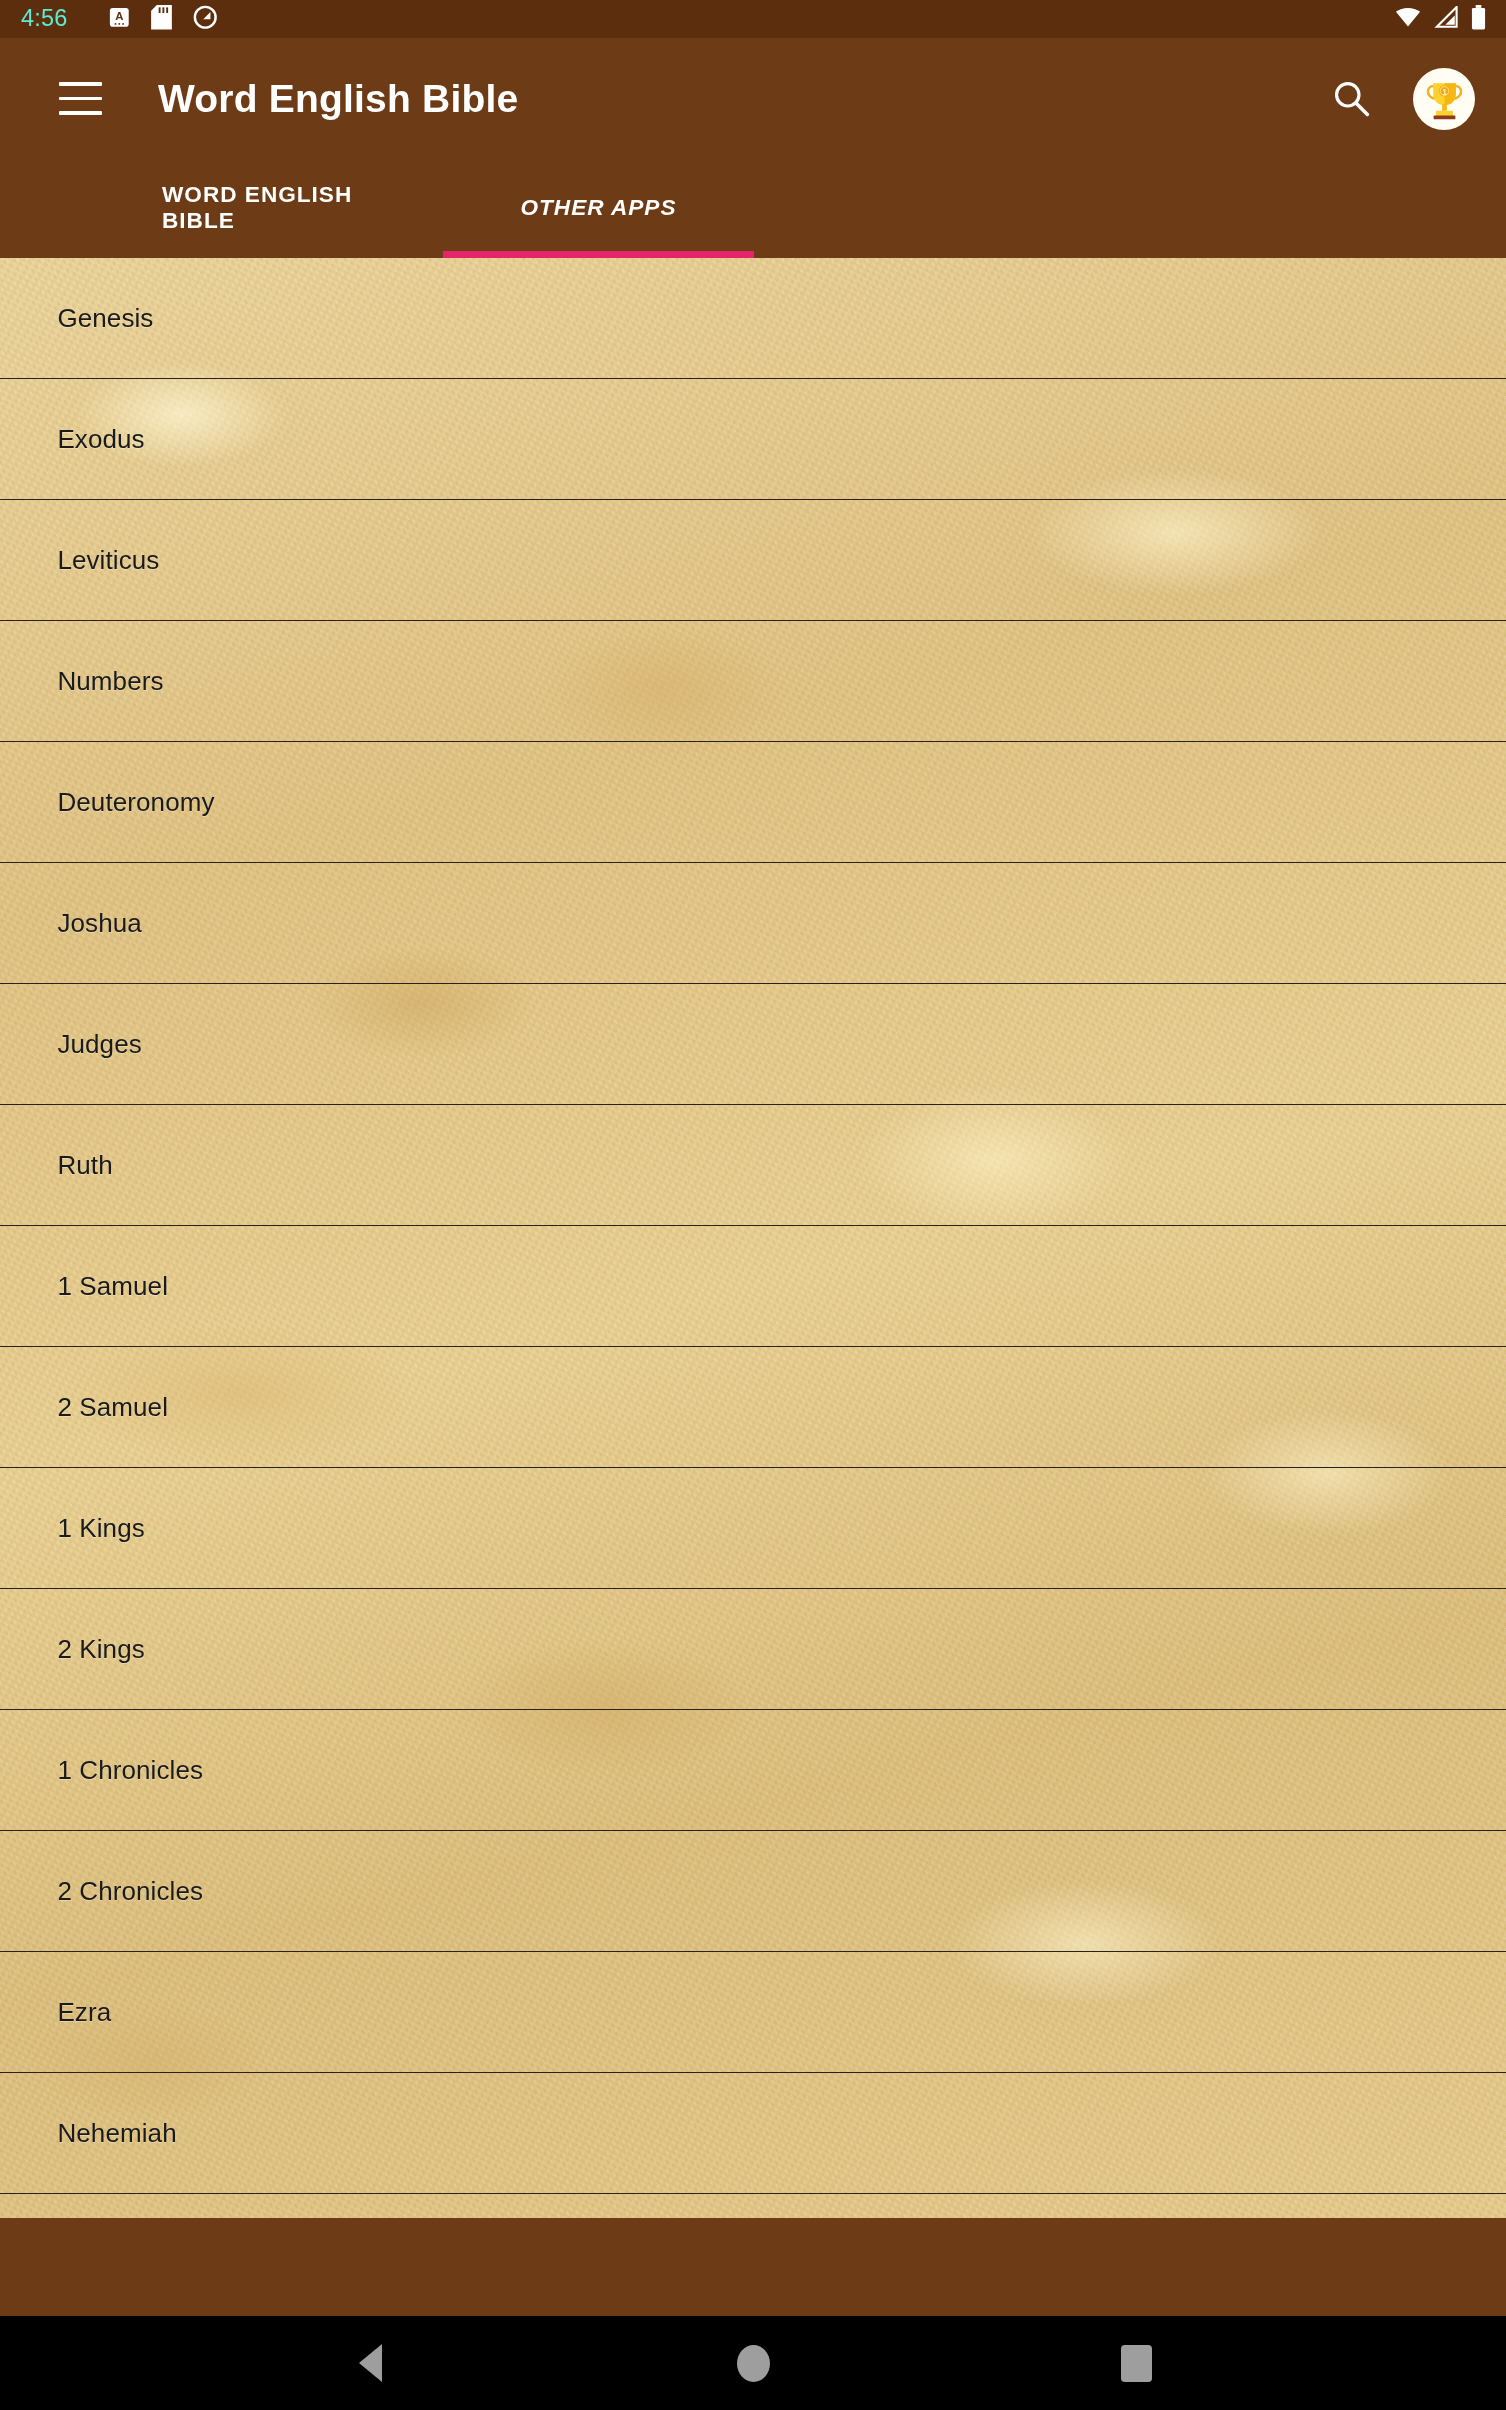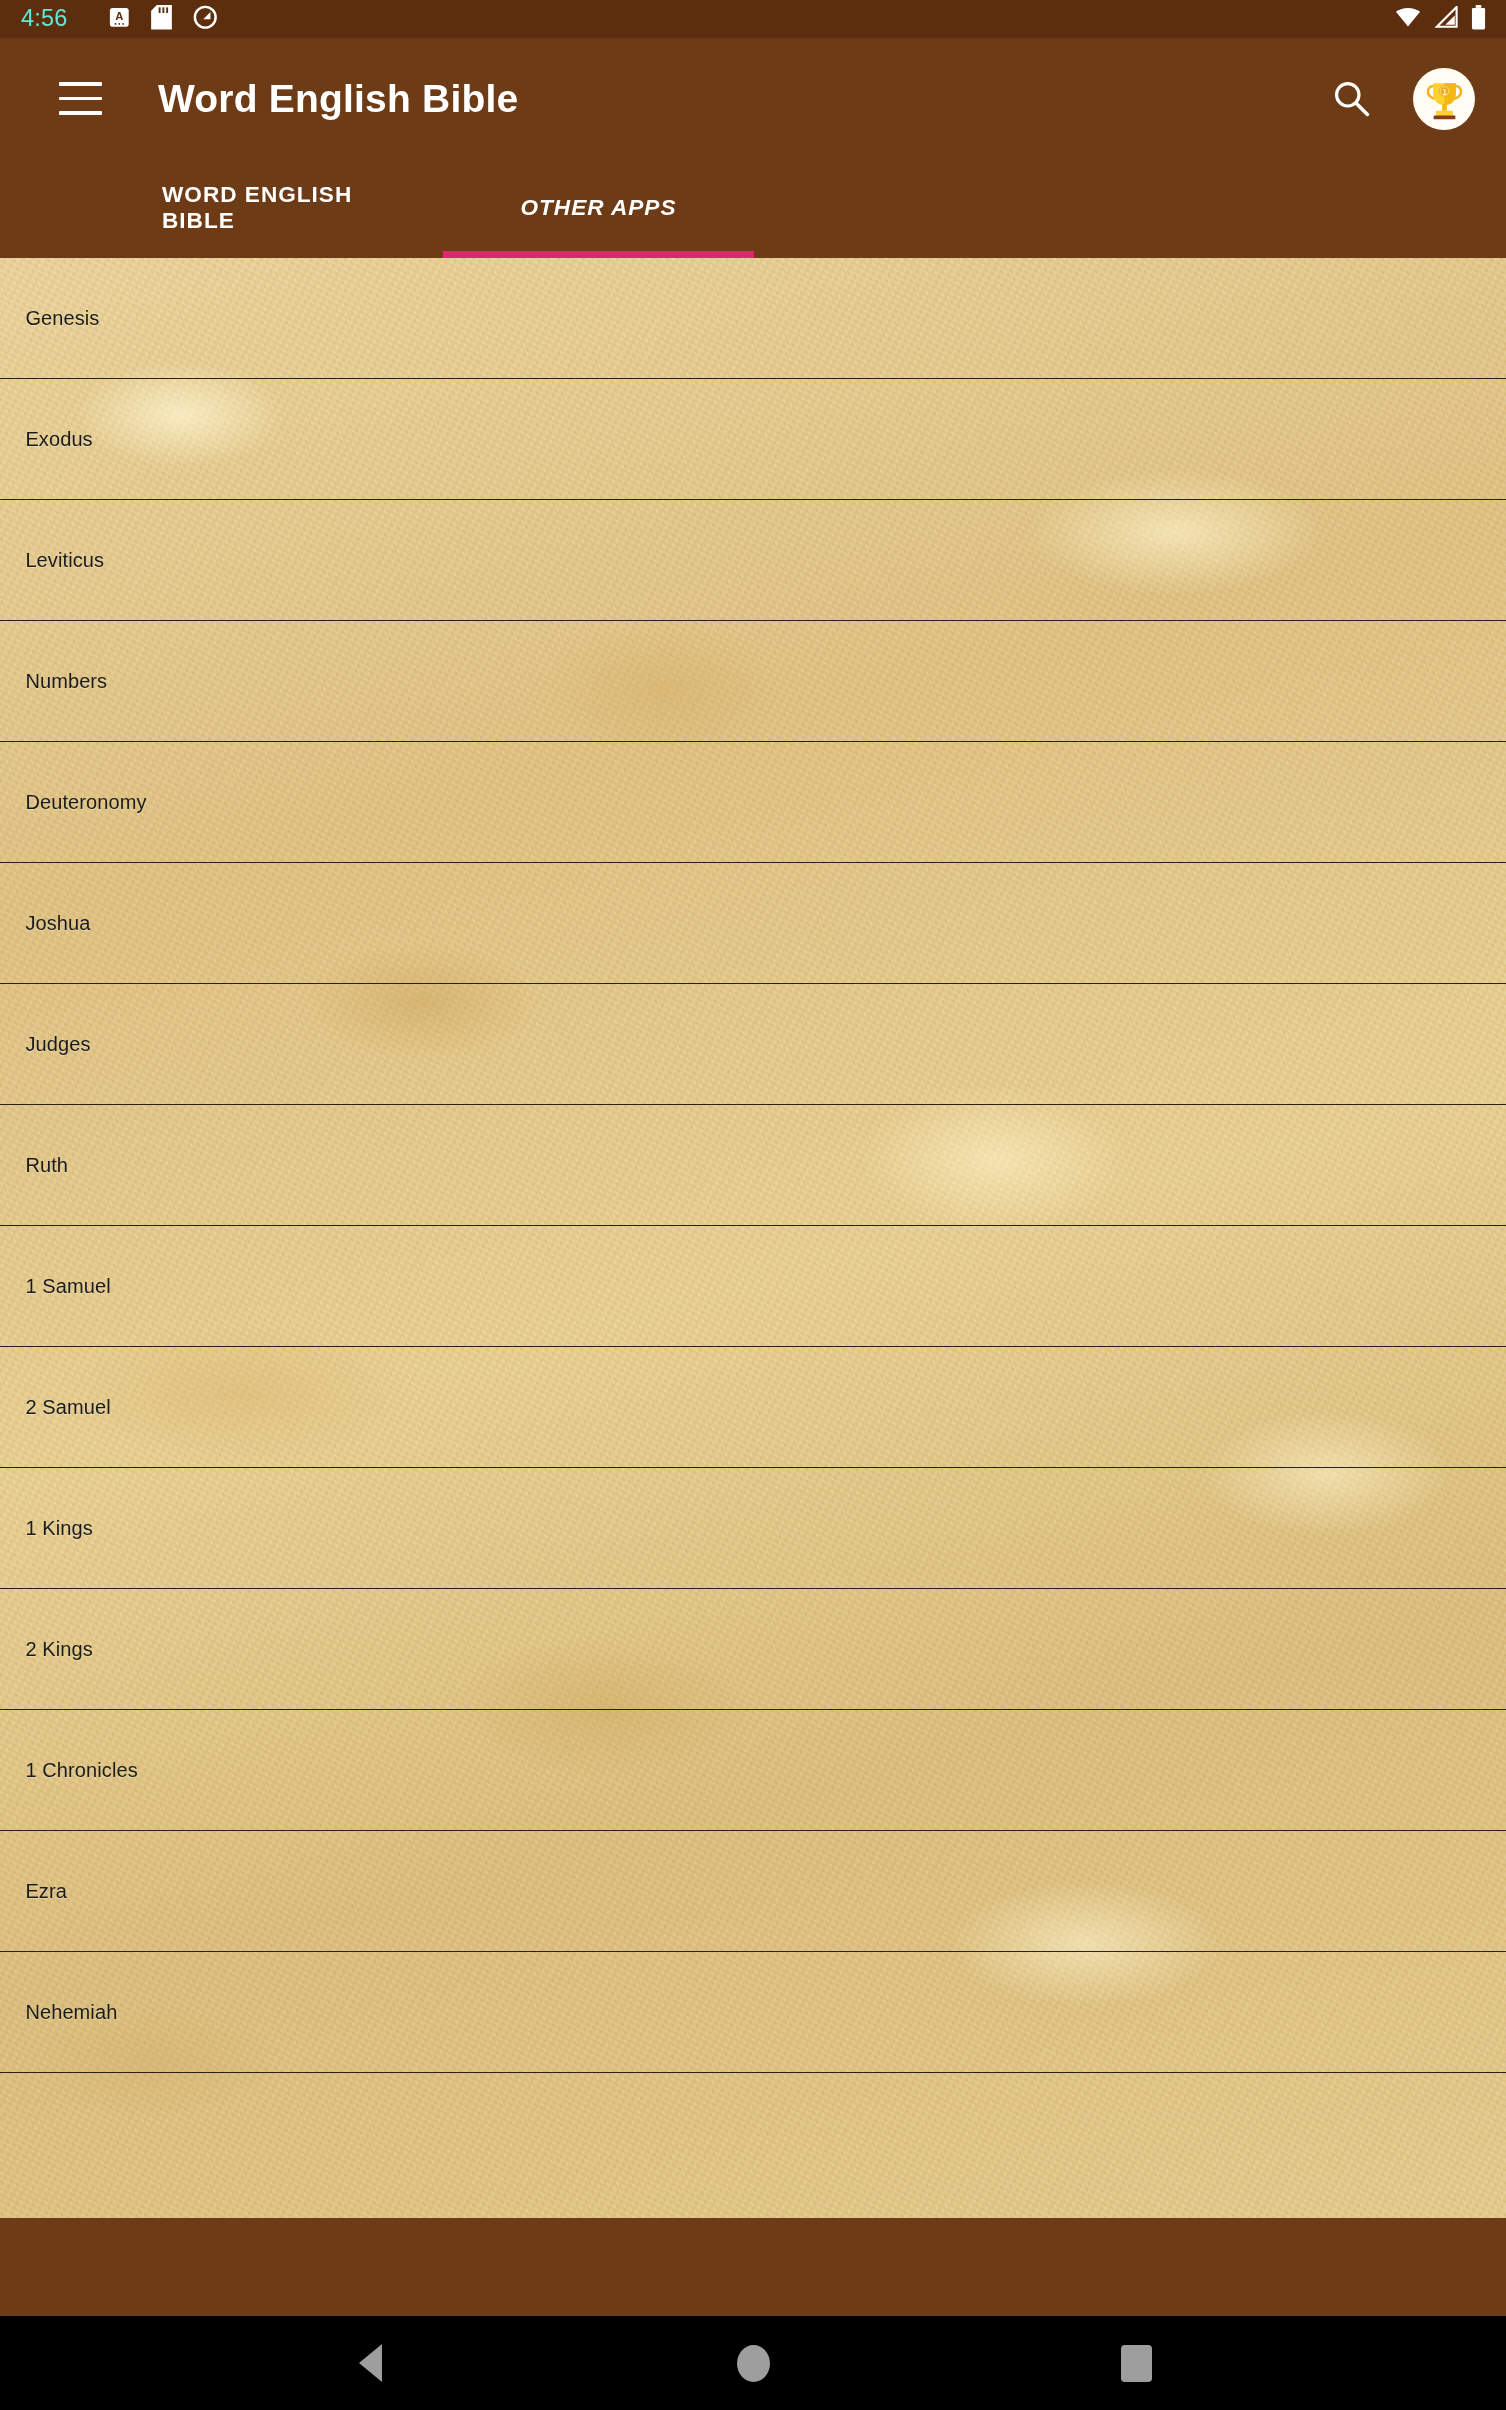--- a/index.html
+++ b/index.html
@@ -92,22 +92,23 @@
       linear-gradient(165deg, #EBD49A 0%, #E0C281 28%, #E9D091 52%, #DCBE7B 74%, #E6CB8B 100%);
   }
   .book-row {
     height:121px;
     display:flex; align-items:center;
     padding-left:25.4px;
     border-bottom:1.9px solid #2A2118;
     cursor:pointer;
   }
   .book-label {
-    font-size:20px; color:#1A1A1A; letter-spacing:0.1px;
+    font-size:26px; color:#1A1A1A; letter-spacing:0.1px;
     text-shadow:0 0.9px 0 rgba(255,252,235,.35);
+    margin-left:32px;
   }
 
   
   #ad-footer {
     position:absolute; top:2218px; left:0; width:1507px; height:98px;
     background:#6D3C17;
   }
 
   
   #nav-bar {
@@ -265,20 +266,23 @@
     <div class="book-row">
       <span class="book-label">1 Kings</span>
     </div>
     <div class="book-row">
       <span class="book-label">2 Kings</span>
     </div>
     <div class="book-row">
       <span class="book-label">1 Chronicles</span>
     </div>
     <div class="book-row">
+      <span class="book-label">2 Chronicles</span>
+    </div>
+    <div class="book-row">
       <span class="book-label">Ezra</span>
     </div>
     <div class="book-row">
       <span class="book-label">Nehemiah</span>
     </div>
 
   </div>
 
   <div id="ad-footer"></div>
 

